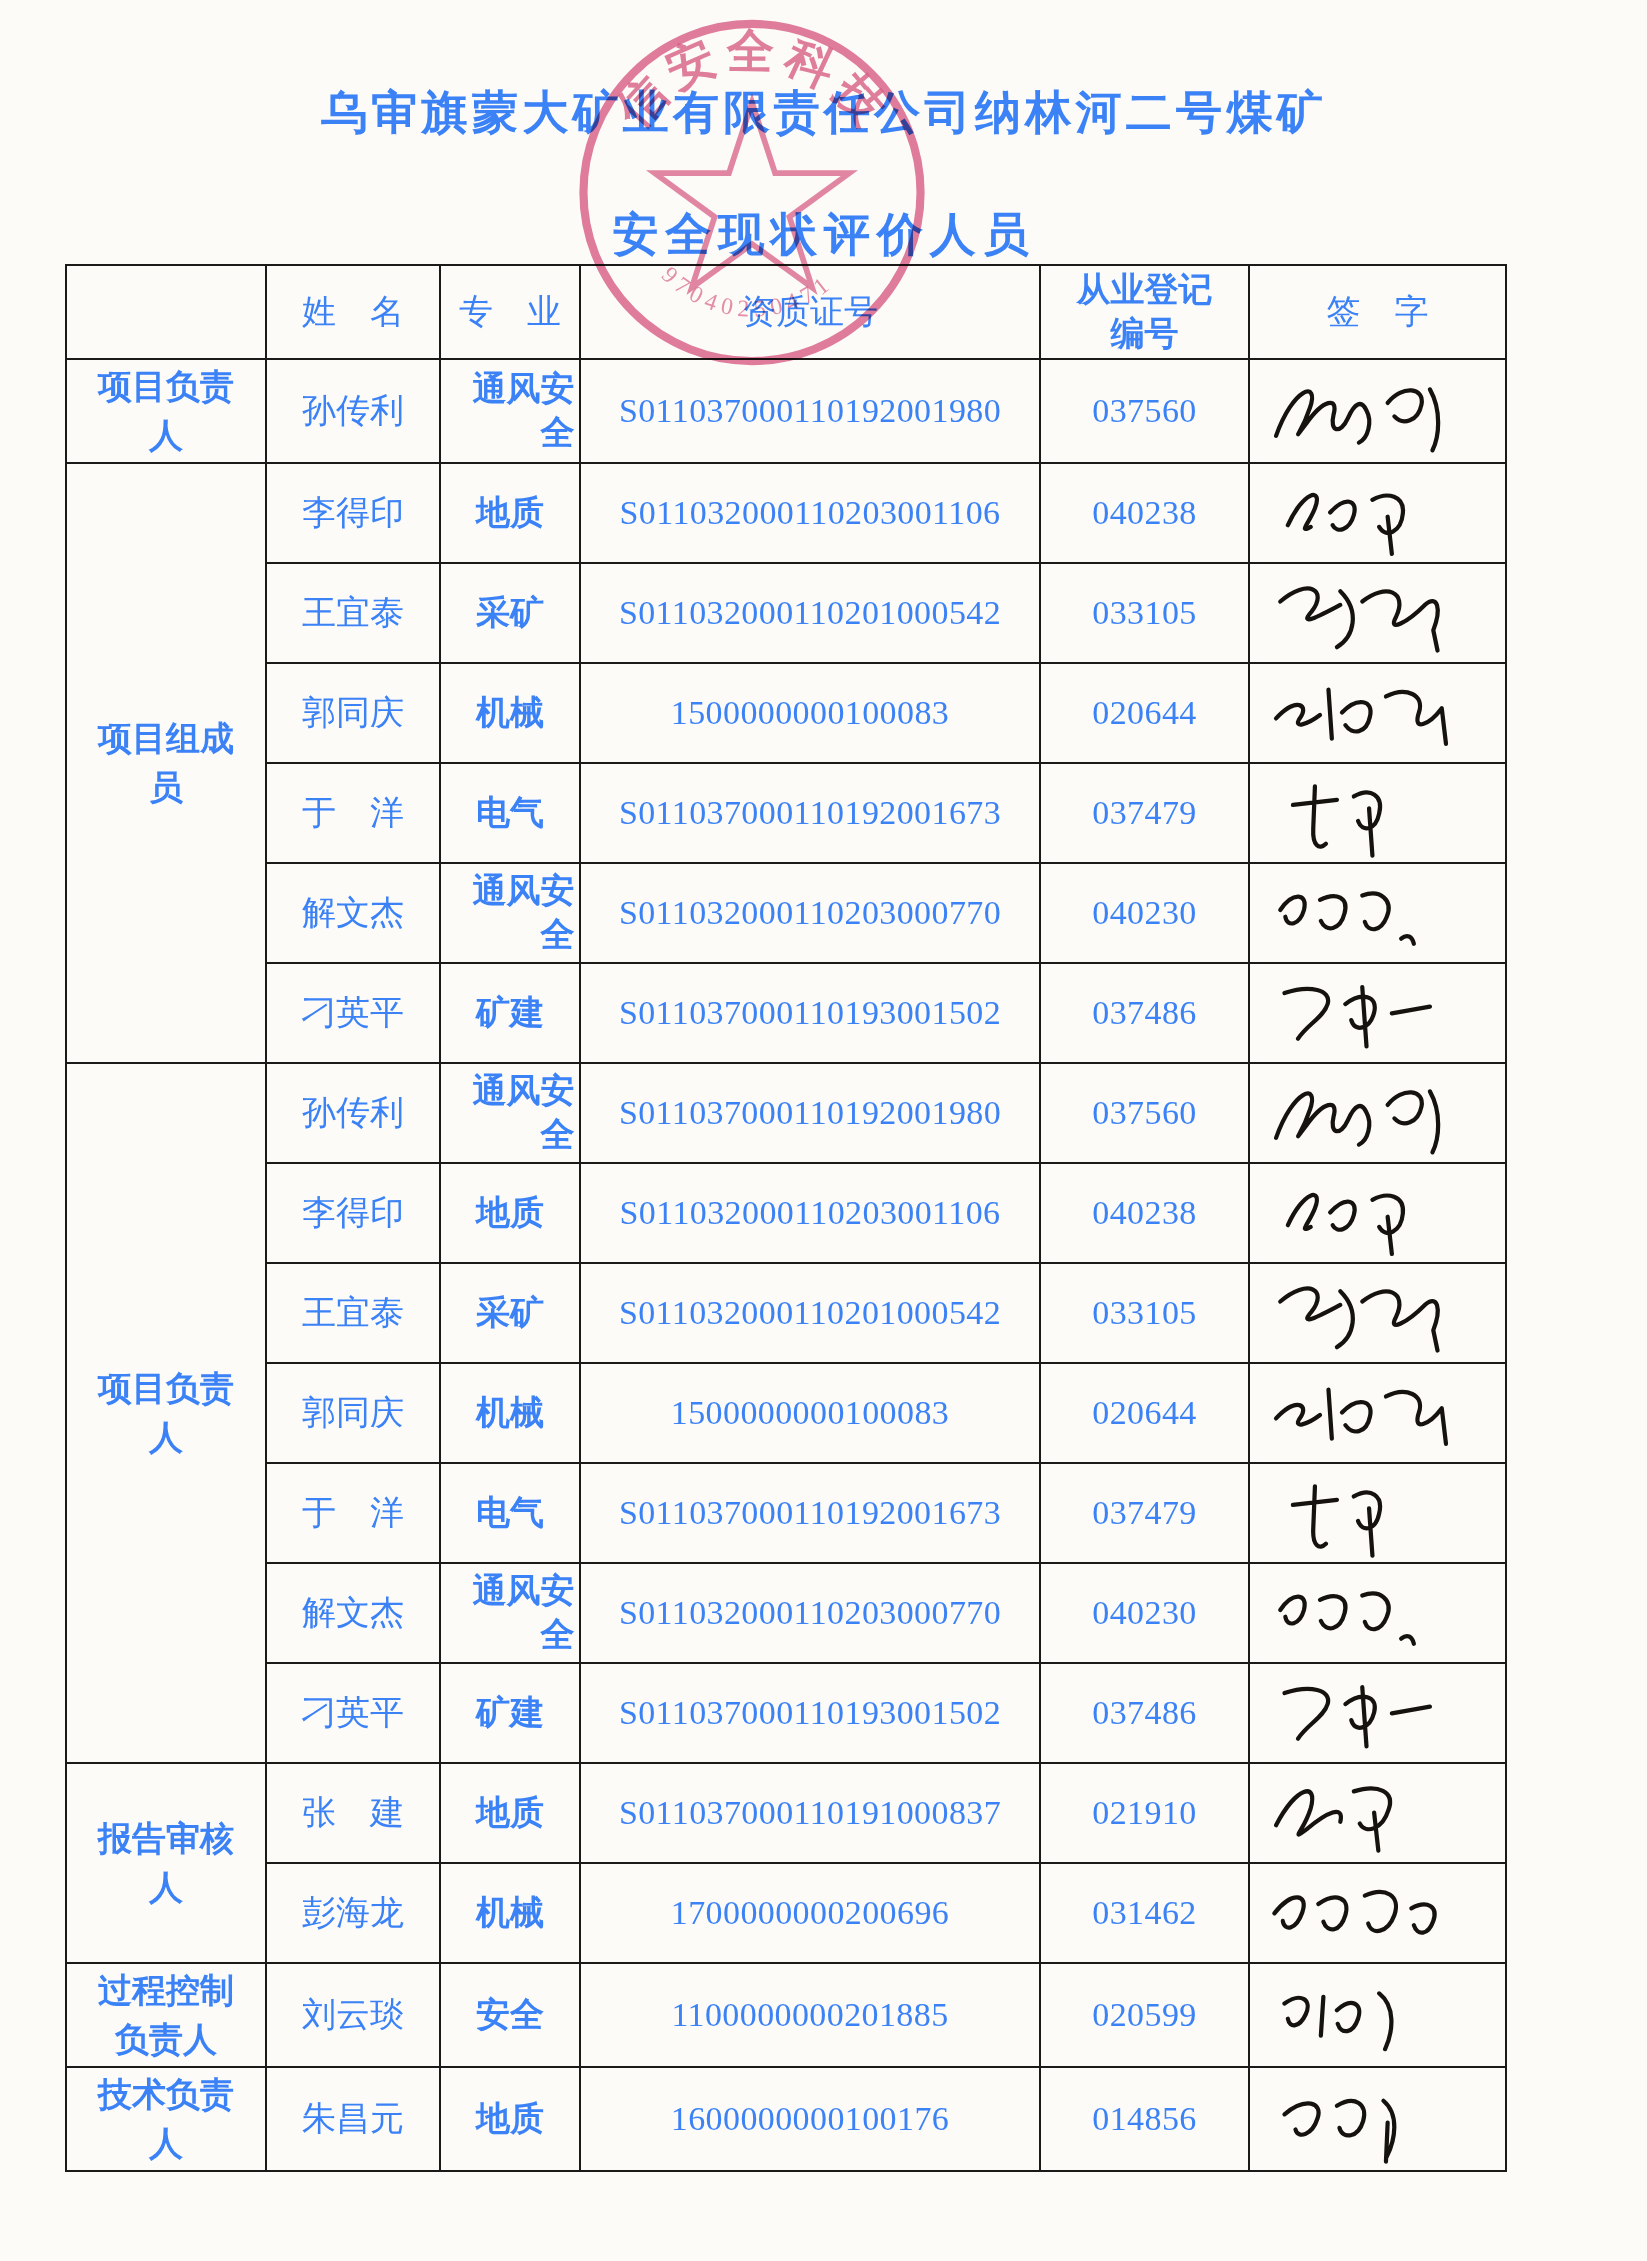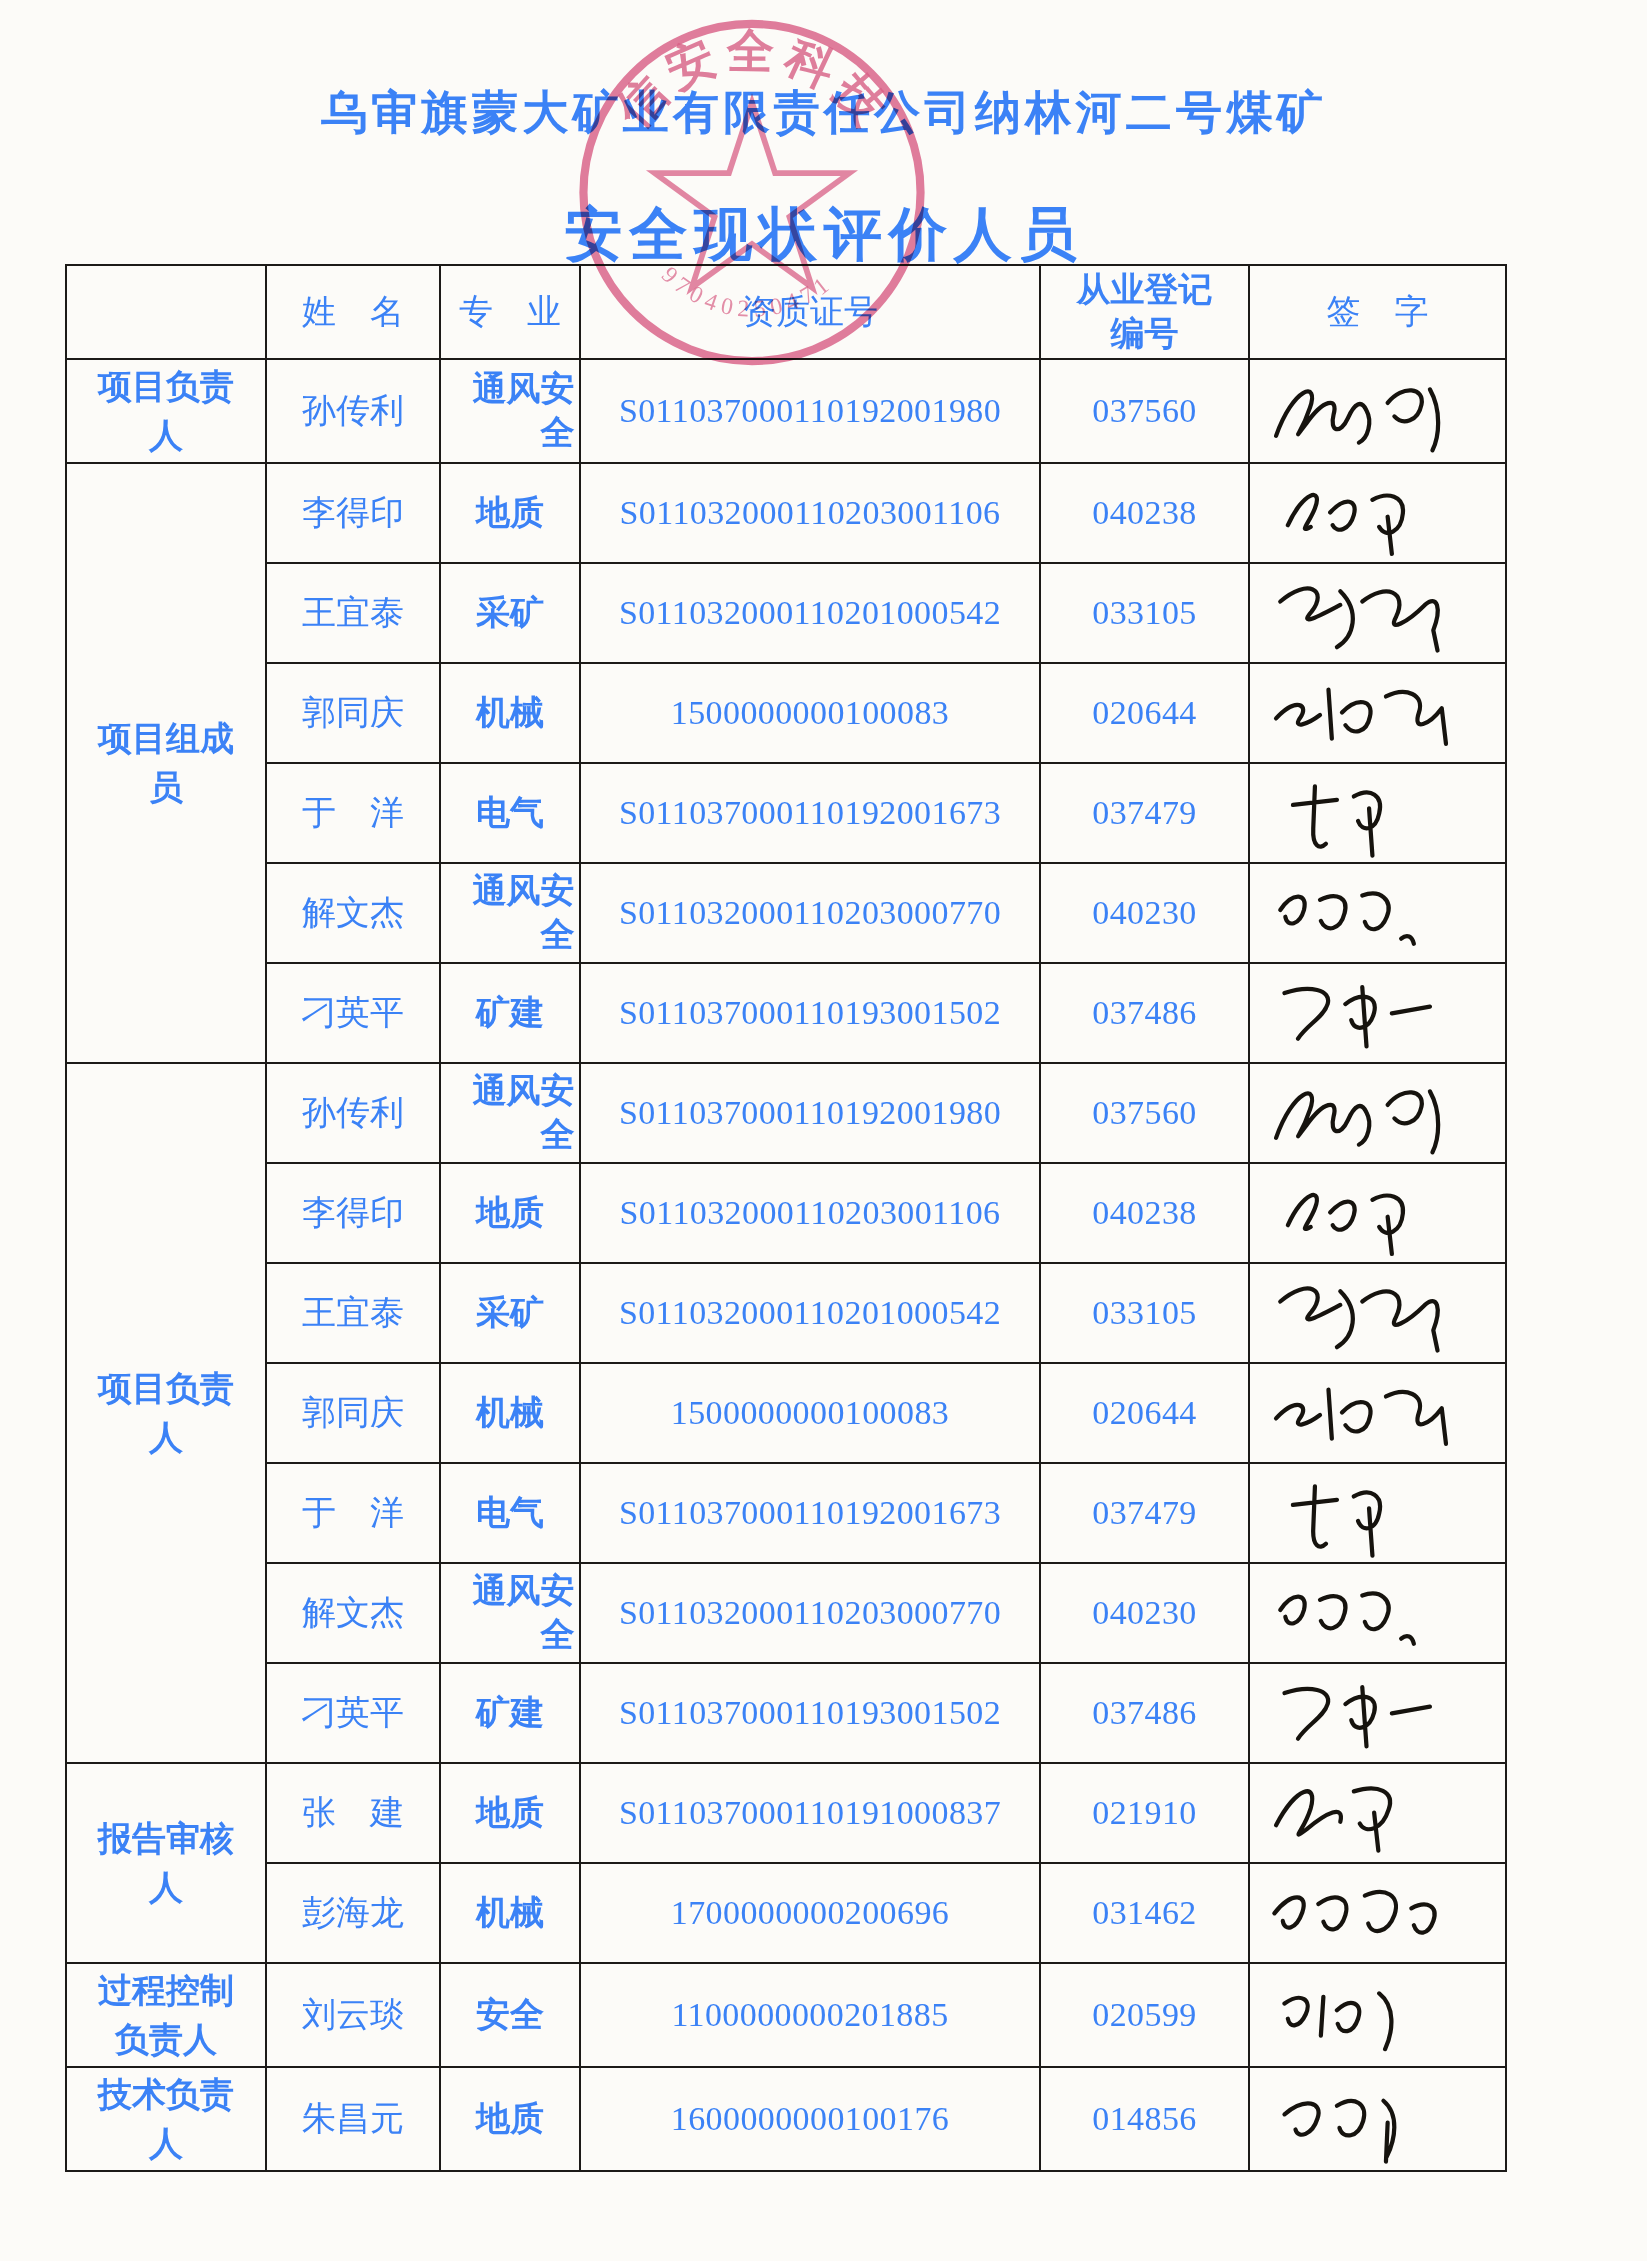--- a/index.html
+++ b/index.html
@@ -10,22 +10,22 @@
     font-family:"Liberation Serif","DejaVu Serif",serif;
     color:#3b82f6;
     overflow:hidden;
   }
   .title{
     position:absolute;top:82px;left:0;width:100%;
     text-align:center;font-size:46px;font-weight:700;
     letter-spacing:4.3px;margin:0;
   }
   .subtitle{
-    position:absolute;top:196px;left:0;width:100%;
-    text-align:center;font-size:58px;font-weight:700;
+    position:absolute;top:204px;left:0;width:100%;
+    text-align:center;font-size:46px;font-weight:700;
     letter-spacing:6.9px;margin:0;
   }
   .stamp{
     position:absolute;left:572px;top:3.4px;width:360px;height:379px;
     mix-blend-mode:multiply;opacity:.92;pointer-events:none;
   }
   table.personnel{
     position:absolute;left:65px;top:264px;width:1441px;
     border-collapse:collapse;table-layout:fixed;
     background:transparent;

